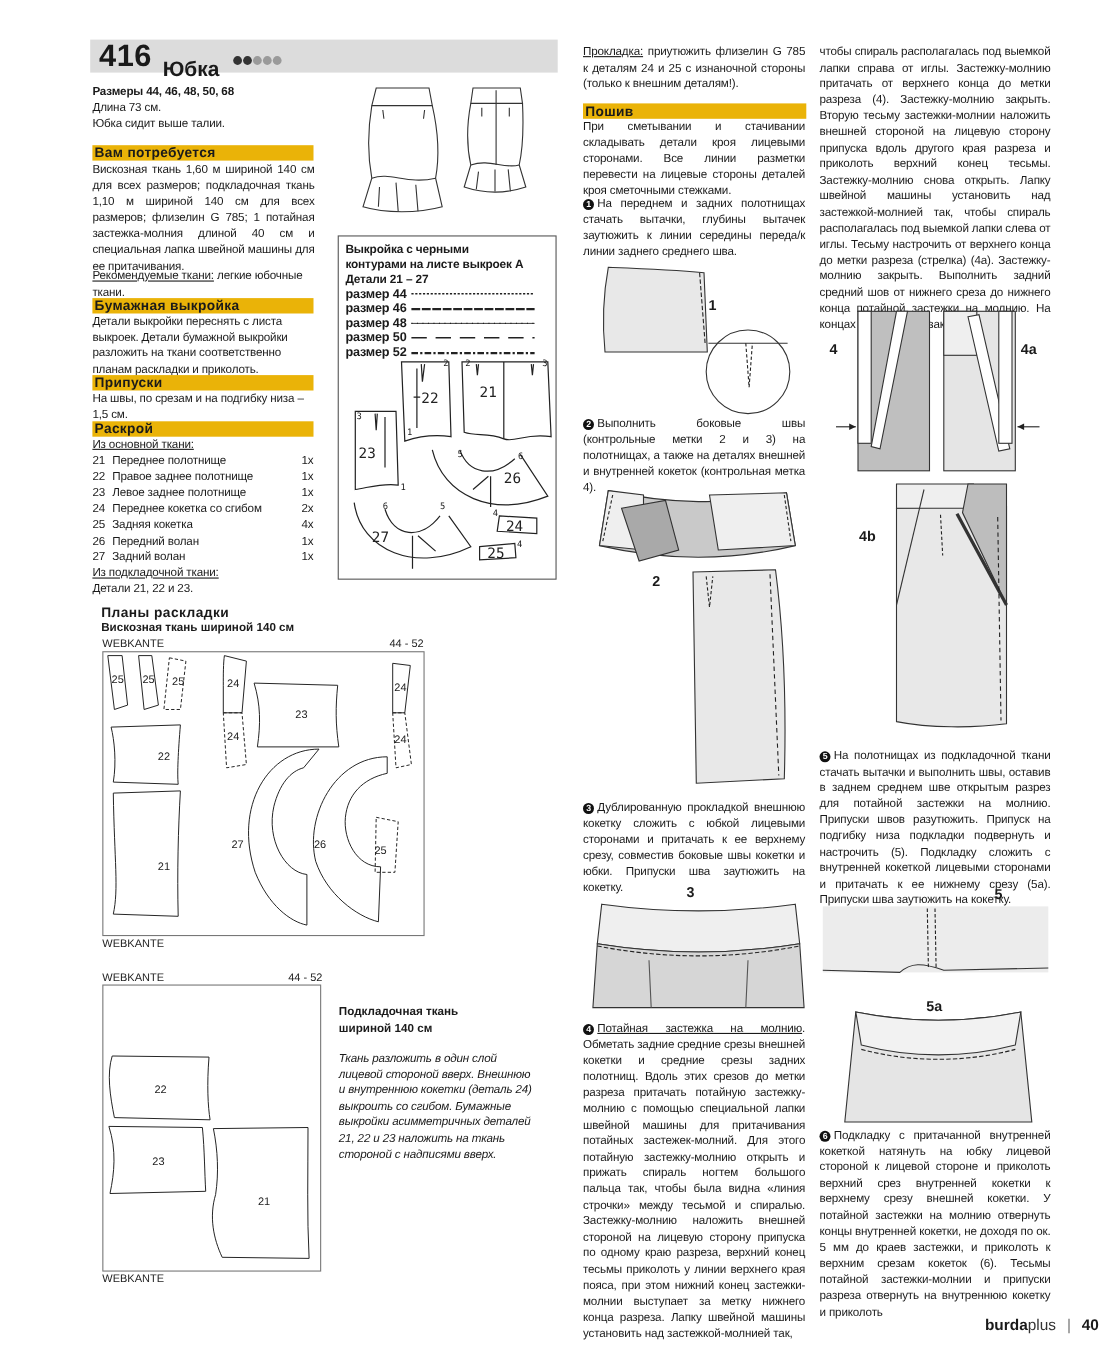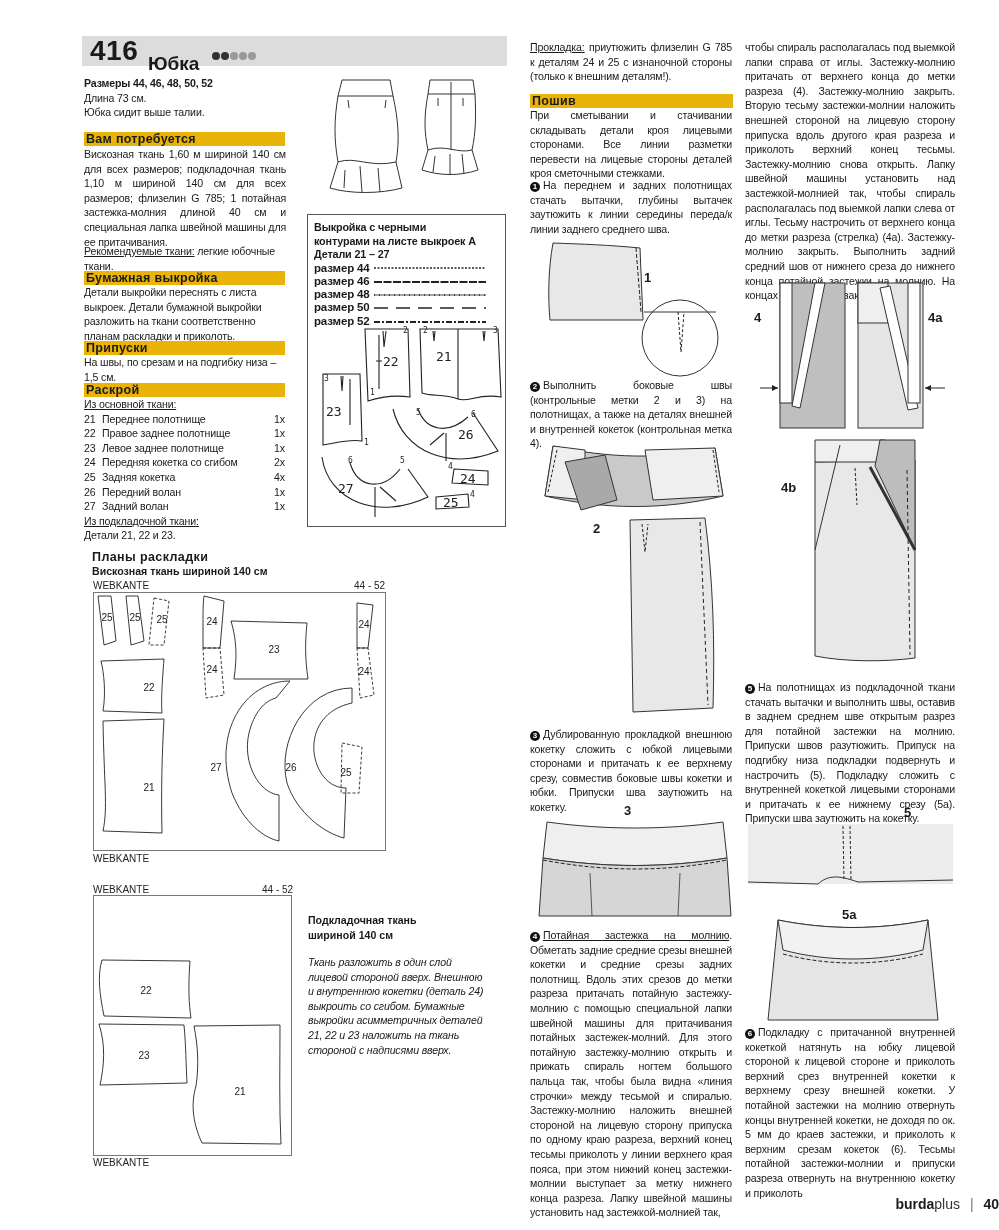--- a/index.html
+++ b/index.html
@@ -29,21 +29,21 @@
 </head>
 <body>
 
 <div class="abs title-bar">
   <span class="abs title-num" style="left:8px;top:0;">416</span>
   <span class="abs title-word" style="left:66px;top:17px;">Юбка</span>
   <span class="abs dots" style="left:130px;top:10px;" id="dots"><span style="background: rgb(51, 51, 51);"></span><span style="background: rgb(51, 51, 51);"></span><span style="background: rgb(154, 154, 154);"></span><span style="background: rgb(154, 154, 154);"></span><span style="background: rgb(154, 154, 154);"></span></span>
 </div>
 
 <div class="abs txt" style="left:84px;top:76px;width:205px;">
-  <div class="bold">Размеры 44, 46, 48, 50, 52</div>
+  <div class="bold">Размеры 44, 46, 48, 50, 68</div>
   <div>Длина 73 см.</div>
   <div>Юбка сидит выше талии.</div>
 </div>
 
 <div class="abs sec-head" style="left:84px;top:132px;width:199px;">Вам потребуется</div>
 <div class="abs txt just" style="left:84px;top:147px;width:202px;">Вискозная ткань 1,60 м шириной 140 см для всех размеров; подкладочная ткань 1,10 м шириной 140 см для всех размеров; флизелин G 785; 1 потайная застежка-молния длиной 40 см и специальная лапка швейной машины для ее притачивания.</div>
 <div class="abs txt" style="left:84px;top:244px;width:205px;">
   <span class="u">Рекомендуемые ткани:</span><span> легкие юбочные ткани.</span>
 </div>
 
@@ -67,21 +67,21 @@
         <span class="l">Правое заднее полотнище</span>
         <span class="q">1x</span>
       </div>
       <div class="cut-row">
         <span class="n" style="margin-right: 4px;">23</span>
         <span class="l">Левое заднее полотнище</span>
         <span class="q">1x</span>
       </div>
       <div class="cut-row">
         <span class="n" style="margin-right: 4px;">24</span>
-        <span class="l">Передняя кокетка со сгибом</span>
+        <span class="l">Переднее кокетка со сгибом</span>
         <span class="q">2x</span>
       </div>
       <div class="cut-row">
         <span class="n" style="margin-right: 4px;">25</span>
         <span class="l">Задняя кокетка</span>
         <span class="q">4x</span>
       </div>
       <div class="cut-row">
         <span class="n" style="margin-right: 4px;">26</span>
         <span class="l">Передний волан</span>

